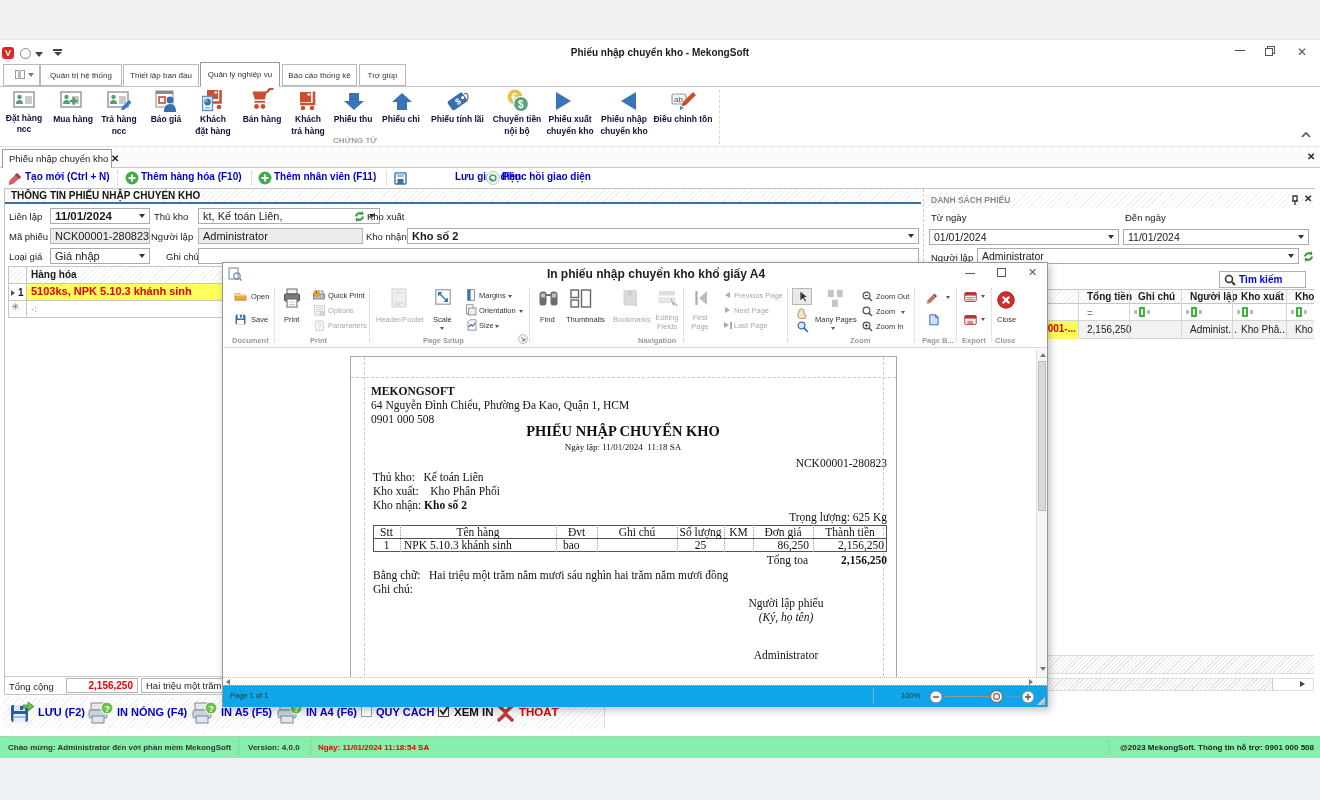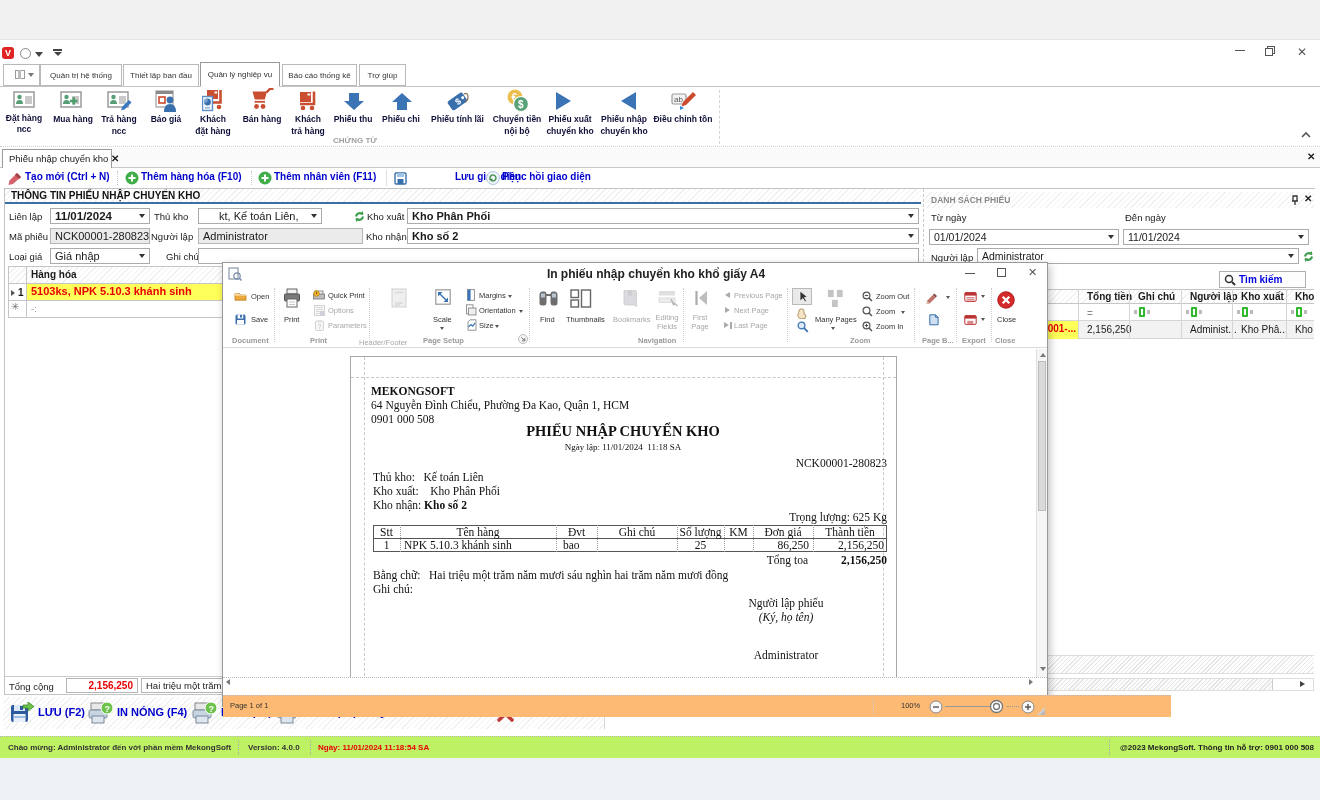--- a/index.html
+++ b/index.html
@@ -18,20 +18,21 @@
 <body>
 
 <div class="abs" style="left:0;top:0;width:1320px;height:40px;background:#f1f1f1;border-bottom:1px solid #e6e6e6;"></div>
 
 <div class="abs" style="left:0;top:40px;width:1320px;height:22px;background:#fff;">
   <div class="abs" style="left:2px;top:7px;width:12px;height:12px;border-radius:3px;background:#e02424;color:#fff;font-size:9px;font-weight:bold;text-align:center;line-height:12px;">V</div>
   <div class="abs" style="left:20px;top:8px;width:11px;height:11px;border:1.5px solid #888;border-radius:50%;"></div>
   <div class="abs" style="left:35px;top:12px;width:0;height:0;border-left:4px solid transparent;border-right:4px solid transparent;border-top:5px solid #444;"></div>
   <div class="abs" style="left:53px;top:9px;width:9px;height:1.5px;background:#444;"></div>
   <div class="abs" style="left:54px;top:12px;width:0;height:0;border-left:4px solid transparent;border-right:4px solid transparent;border-top:4px solid #444;"></div>
+  <div class="abs ctr bold" style="left:400px;top:7px;width:520px;font-size:10px;">Phiếu nhập chuyển kho - MekongSoft</div>
   <div class="abs" style="left:1235px;top:10px;width:10px;height:1px;background:#555;"></div>
   <div class="abs" style="left:1267px;top:6px;width:8px;height:8px;border:1px solid #555;"></div>
   <div class="abs" style="left:1265px;top:8px;width:8px;height:8px;border:1px solid #555;background:#fff;"></div>
   <div class="abs" style="left:1297px;top:5px;font-size:12px;color:#555;">✕</div>
 </div>
 
 <div class="abs" style="left:0;top:62px;width:1320px;height:25px;background:#fff;font-size:8px;color:#333;">
   <div class="abs" style="left:3px;top:2px;width:37px;height:22px;border:1px solid #b9b9b9;background:#fff;"></div>
   <div class="abs" style="left:15px;top:8px;width:10px;height:9px;border:1px solid #999;"></div>
   <div class="abs" style="left:18px;top:8px;width:3px;height:9px;background:#bbb;"></div>
@@ -204,27 +205,26 @@
 <div class="abs" style="left:4px;top:188px;width:1311px;height:507px;background:#fff;border:1px solid #c3c3c3;" id="main">
     <div></div>
 
   <div class="abs hatch" style="left:0;top:0;width:916px;height:13px;"></div>
   <div class="abs bold" style="left:6px;top:1px;font-size:10px;color:#111;">THÔNG TIN PHIẾU NHẬP CHUYỂN KHO</div>
   <div class="abs" style="left:0;top:13px;width:916px;height:2px;background:#3b6ea5;"></div>
 
   <div class="abs" style="left:4px;top:22px;">Liên lập</div>
   <div class="abs bold" style="left:45px;top:19px;width:100px;height:16px;border:1px solid #ababab;padding:1px 4px;font-size:11.5px;">11/01/2024<span class="abs" style="right:4px;top:5px;width:0;height:0;border-left:3.5px solid transparent;border-right:3.5px solid transparent;border-top:4px solid #333;"></span></div>
   <div class="abs" style="left:149px;top:22px;">Thủ kho</div>
-  <div class="abs" style="left:193px;top:19px;width:124px;height:16px;border:1px solid #ababab;padding:1px 20px;font-size:11px;">kt, Kế toán Liên,<span class="abs" style="right:4px;top:5px;width:0;height:0;border-left:3.5px solid transparent;border-right:3.5px solid transparent;border-top:4px solid #333;"></span></div>
+  <div class="abs" style="left:193px;top:19px;width:182px;height:16px;border:1px solid #ababab;padding:1px 4px;font-size:11px;">kt, Kế toán Liên,<span class="abs" style="right:4px;top:5px;width:0;height:0;border-left:3.5px solid transparent;border-right:3.5px solid transparent;border-top:4px solid #333;"></span></div>
   <svg class="abs" style="left:348px;top:21px;" width="13" height="13">
       <path d="M3 6.5 a4 4 0 0 1 7 -2 M10 6.5 a4 4 0 0 1 -7 2" stroke="#3e9e4f" stroke-width="2" fill="none"></path>
       <path d="M10 1 v3.5 h-3.5 M3 12 v-3.5 h3.5" fill="#3e9e4f"></path>
     </svg>
   <div class="abs" style="left:362px;top:22px;">Kho xuất</div>
-  <div class="abs bold" style="left:402px;top:19px;width:512px;height:16px;border:1px solid #ababab;padding:1px 4px;font-size:11px;">Kho Phân Phối<span class="abs" style="right:4px;top:5px;width:0;height:0;border-left:3.5px solid transparent;border-right:3.5px solid transparent;border-top:4px solid #333;"></span></div>
 
   <div class="abs" style="left:4px;top:42px;">Mã phiếu</div>
   <div class="abs" style="left:45px;top:39px;width:100px;height:16px;border:1px solid #b5b5b5;background:#ebebeb;padding:1px 4px;font-size:11px;">NCK00001-280823</div>
   <div class="abs" style="left:146px;top:42px;">Người lập</div>
   <div class="abs" style="left:193px;top:39px;width:165px;height:16px;border:1px solid #b5b5b5;background:#ebebeb;padding:1px 4px;font-size:11px;">Administrator</div>
   <div class="abs" style="left:361px;top:42px;">Kho nhận</div>
   <div class="abs bold" style="left:402px;top:39px;width:512px;height:16px;border:1px solid #ababab;padding:1px 4px;font-size:11px;">Kho số 2<span class="abs" style="right:4px;top:5px;width:0;height:0;border-left:3.5px solid transparent;border-right:3.5px solid transparent;border-top:4px solid #333;"></span></div>
 
   <div class="abs" style="left:4px;top:62px;">Loại giá</div>
   <div class="abs" style="left:45px;top:59px;width:100px;height:16px;border:1px solid #ababab;padding:1px 4px;font-size:11px;">Giá nhập<span class="abs" style="right:4px;top:5px;width:0;height:0;border-left:3.5px solid transparent;border-right:3.5px solid transparent;border-top:4px solid #333;"></span></div>
@@ -378,21 +378,21 @@
   <svg class="abs" style="left:438px;top:8px;" width="13" height="13">
       <path d="M2 6 l3 4 6 -9" stroke="#222" stroke-width="1.8" fill="none"></path>
     </svg>
   <div class="abs bold" style="left:454px;top:10px;font-size:11.5px;color:#111;">XEM IN</div>
   <svg class="abs" style="left:496px;top:8px;" width="19" height="18">
       <path d="M3 2 L9.5 8 L16 2 M3 16 L9.5 10 L16 16" stroke="#c23b3b" stroke-width="3.6" fill="none" stroke-linecap="round"></path>
     </svg>
   <div class="abs bold" style="left:519px;top:10px;font-size:11.5px;color:#e80000;">THOÁT</div>
 </div>
 
-<div class="abs" style="left:0;top:736px;width:1320px;height:22px;background:#bef264;border-top:1px dotted #bbb;font-size:8px;" id="statusbar">
+<div class="abs" style="left:0;top:736px;width:1320px;height:22px;background:#86efac;border-top:1px dotted #bbb;font-size:8px;" id="statusbar">
   <div class="abs bold" style="left:8px;top:6px;color:#333;">Chào mừng: Administrator đến với phần mềm MekongSoft</div>
   <div class="abs" style="left:238px;top:3px;width:0;height:15px;border-left:1px dotted #aaa;"></div>
   <div class="abs bold" style="left:248px;top:6px;color:#333;">Version: 4.0.0</div>
   <div class="abs" style="left:310px;top:3px;width:0;height:15px;border-left:1px dotted #aaa;"></div>
   <div class="abs bold" style="left:318px;top:6px;color:#e80000;">Ngày: 11/01/2024 11:18:54 SA</div>
   <div class="abs" style="left:1109px;top:3px;width:0;height:15px;border-left:1px dotted #aaa;"></div>
   <div class="abs bold" style="right:6px;top:6px;color:#222;">@2023 MekongSoft. Thông tin hỗ trợ: 0901 000 508</div>
 </div>
 
 <div class="abs" style="left:0;top:758px;width:1320px;height:42px;background:#eef1f4;"></div>
@@ -452,21 +452,21 @@
         <text x="2.5" y="8.5" font-size="7" fill="#777" font-family="Liberation Sans">?</text>
       </svg>
     <div class="abs" style="left:105px;top:37px;color:#a8a8a8;">Parameters</div>
     <div class="abs bold" style="left:87px;top:52px;color:#9a9a9a;">Print</div>
     <div class="abs" style="left:146px;top:4px;width:0;height:54px;border-left:1px dotted #ccc;"></div>
 
     <svg class="abs" style="left:168px;top:4px;" width="16" height="20" opacity="0.55">
         <rect x="1" y="1" width="14" height="18" fill="#e2e2e2" stroke="#aaa" stroke-width="1"></rect>
         <path d="M4 4.5 h8 M4 15 h8 M4 17 h5" stroke="#bbb" stroke-width="1.4"></path>
       </svg>
-    <div class="abs" style="left:136px;top:31px;color:#a8a8a8;margin-top:23px;">Header/Footer</div>
+    <div class="abs" style="left:153px;top:31px;color:#a8a8a8;">Header/Footer</div>
     <svg class="abs" style="left:212px;top:5px;" width="16" height="16">
         <rect x="0.8" y="0.8" width="14.4" height="14.4" fill="#fff" stroke="#999" stroke-width="1.2"></rect>
         <path d="M3 3 h4.5 l-4.5 4.5 Z" fill="#3a74b4"></path>
         <path d="M13 13 h-4.5 l4.5 -4.5 Z" fill="#3a74b4"></path>
         <path d="M4.5 4.5 L11.5 11.5" stroke="#3a74b4" stroke-width="1.4"></path>
       </svg>
     <div class="abs" style="left:210px;top:31px;">Scale</div>
     <div class="abs" style="left:217px;top:43px;width:0;height:0;border-left:2.8px solid transparent;border-right:2.8px solid transparent;border-top:3.2px solid #555;"></div>
     <svg class="abs" style="left:244px;top:5px;" width="8" height="12">
         <rect x="0.6" y="0.6" width="6.8" height="10.8" fill="#fff" stroke="#888" stroke-width="0.9"></rect>
@@ -657,21 +657,21 @@
     <div class="abs ctr" style="left:483px;top:248px;width:160px;">Người lập phiếu</div>
     <div class="abs ctr" style="left:483px;top:262px;width:160px;font-style:italic;">(Ký, họ tên)</div>
     <div class="abs ctr" style="left:483px;top:300px;width:160px;">Administrator</div>
   </div>
 
   <div class="abs" style="left:0;top:414px;width:824px;height:8px;border-top:1px dotted #bbb;">
     <div class="abs" style="left:3px;top:1px;width:0;height:0;border-top:3px solid transparent;border-bottom:3px solid transparent;border-right:4px solid #777;"></div>
     <div class="abs" style="left:806px;top:1px;width:0;height:0;border-top:3px solid transparent;border-bottom:3px solid transparent;border-left:4px solid #777;"></div>
   </div>
 
-  <div class="abs" style="left:0;top:432px;width:948px;height:22px;border-top:1px dotted #bbb;background:#fdba74;">
+  <div class="abs" style="left:0;top:422px;width:824px;height:22px;border-top:1px dotted #bbb;background:#0ea5e9;">
     <div class="abs" style="left:7px;top:5px;font-size:7.5px;color:#333;">Page 1 of 1</div>
     <div class="abs" style="left:650px;top:3px;width:0;height:15px;border-left:1px dotted #ccc;"></div>
     <div class="abs" style="left:678px;top:5px;font-size:7.5px;color:#333;">100%</div>
     <svg class="abs" style="left:706px;top:4px;" width="14" height="14">
         <circle cx="7" cy="7" r="6" fill="#f8f8f8" stroke="#888"></circle>
         <path d="M4 7 h6" stroke="#555" stroke-width="1.4"></path>
       </svg>
     <div class="abs" style="left:722px;top:10px;width:46px;height:1px;background:#999;"></div>
     <svg class="abs" style="left:766px;top:3px;" width="15" height="15">
         <circle cx="7.5" cy="7.5" r="6" fill="#fff" stroke="#777" stroke-width="1.3"></circle>

